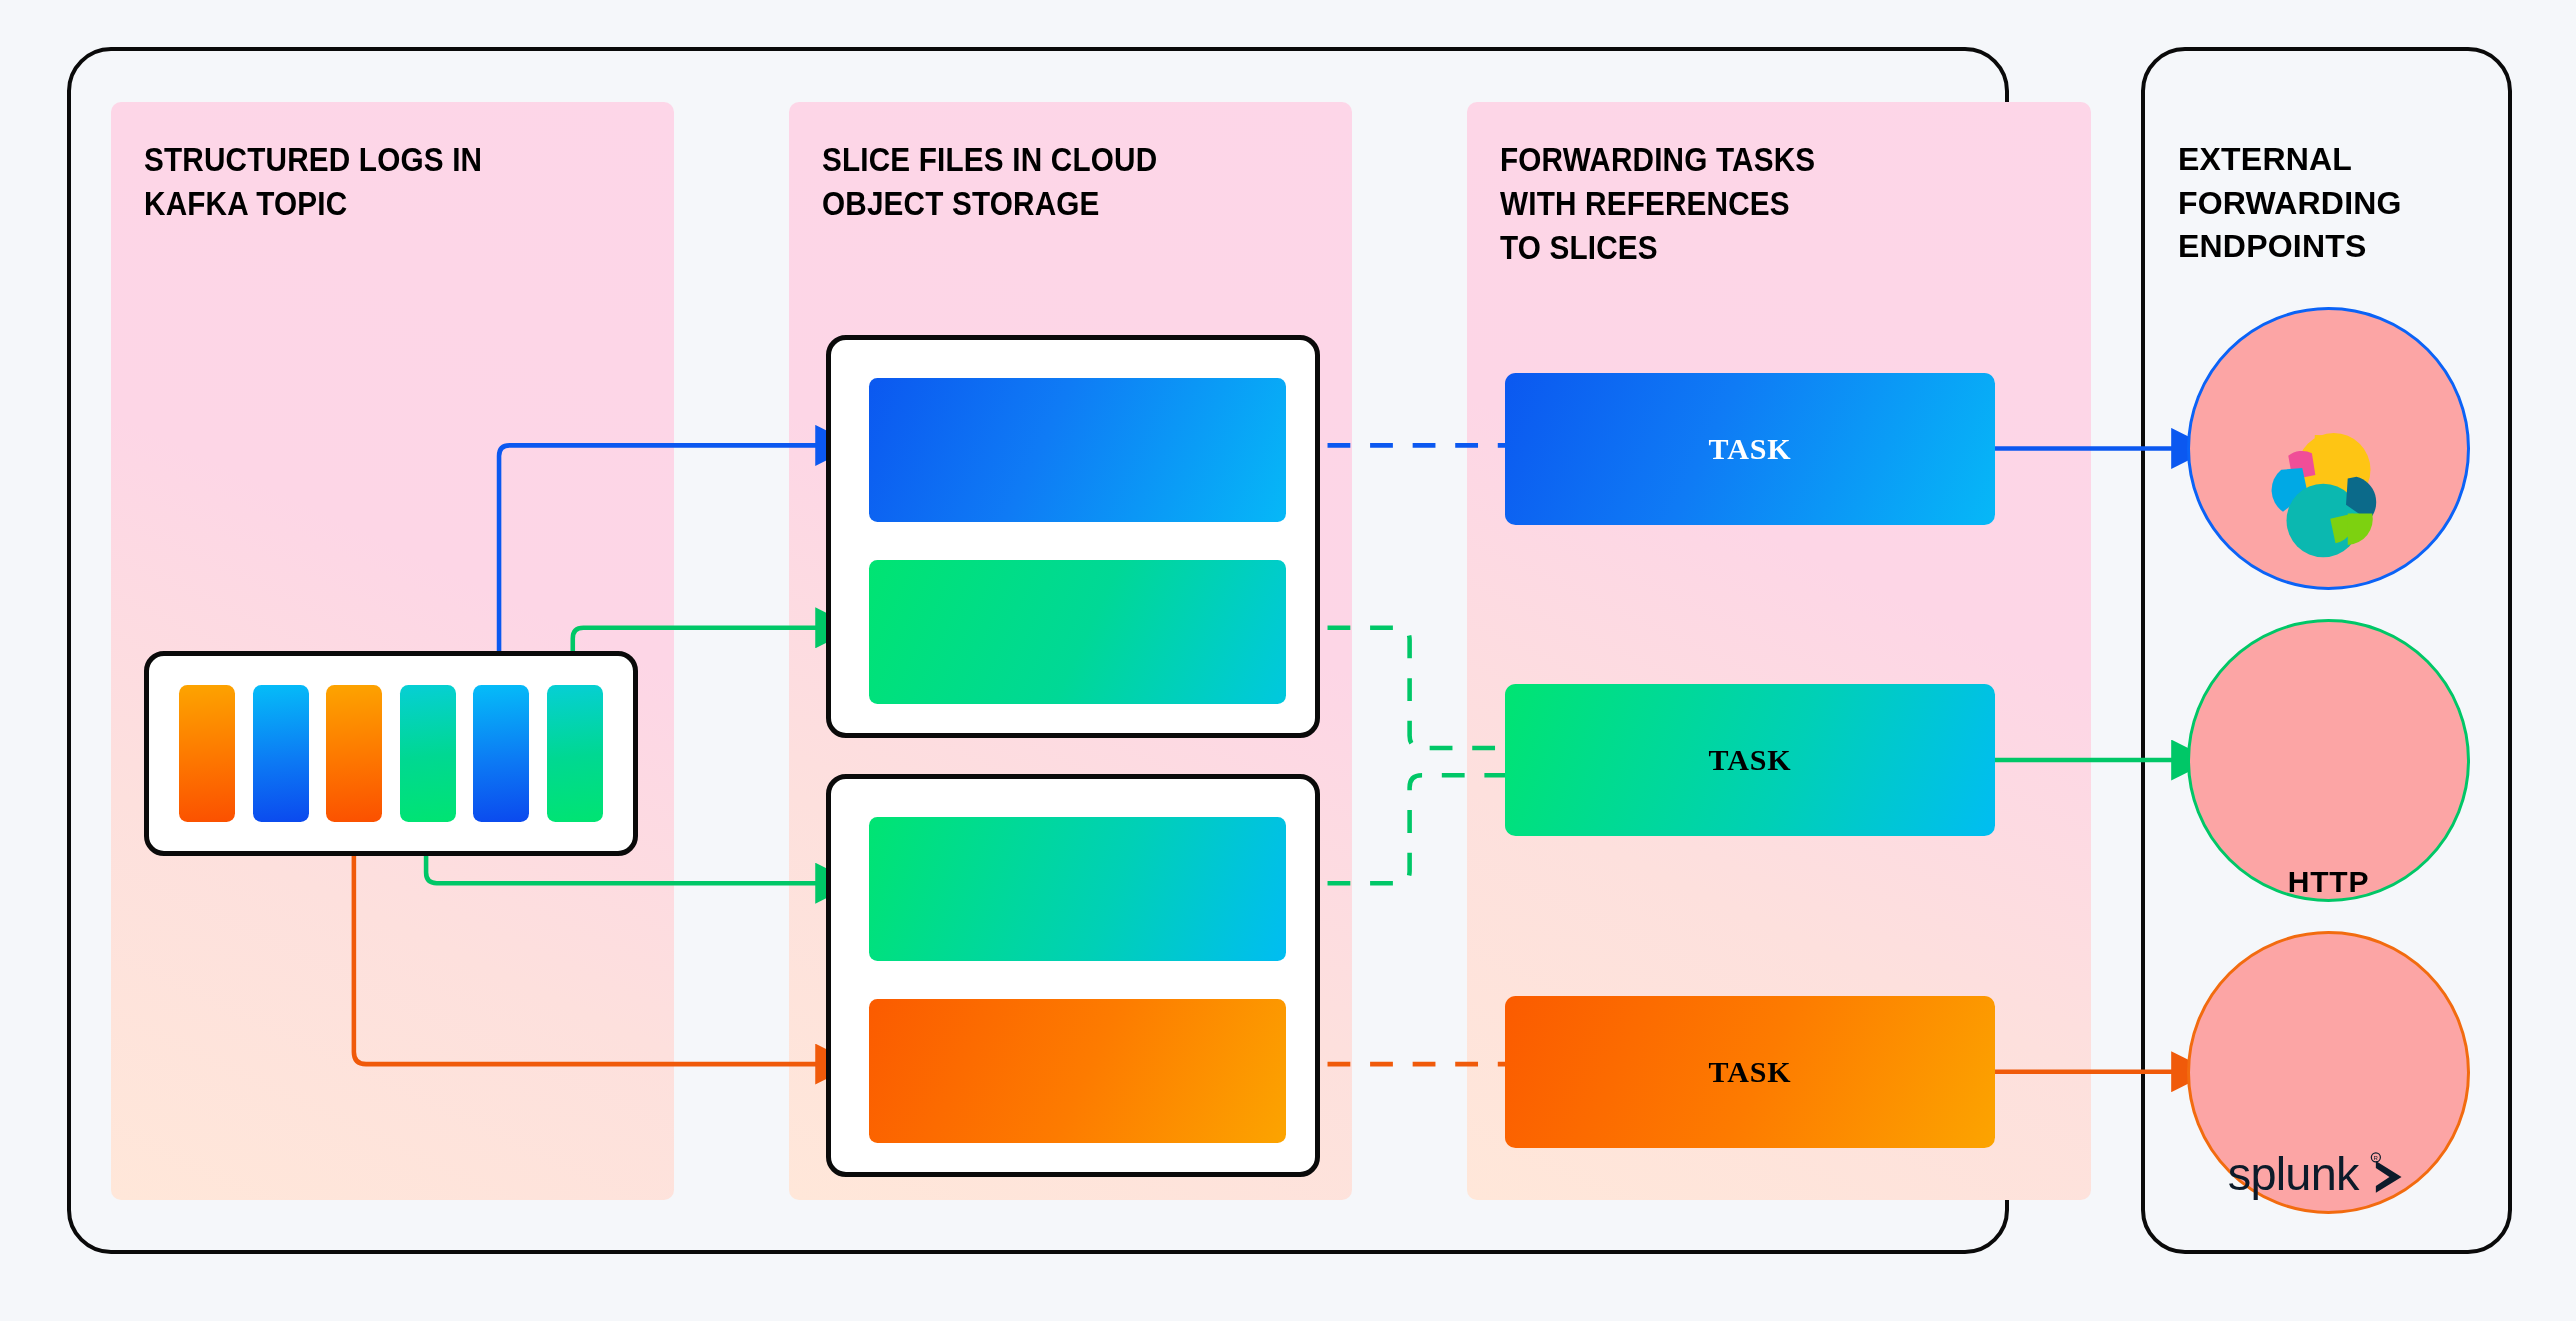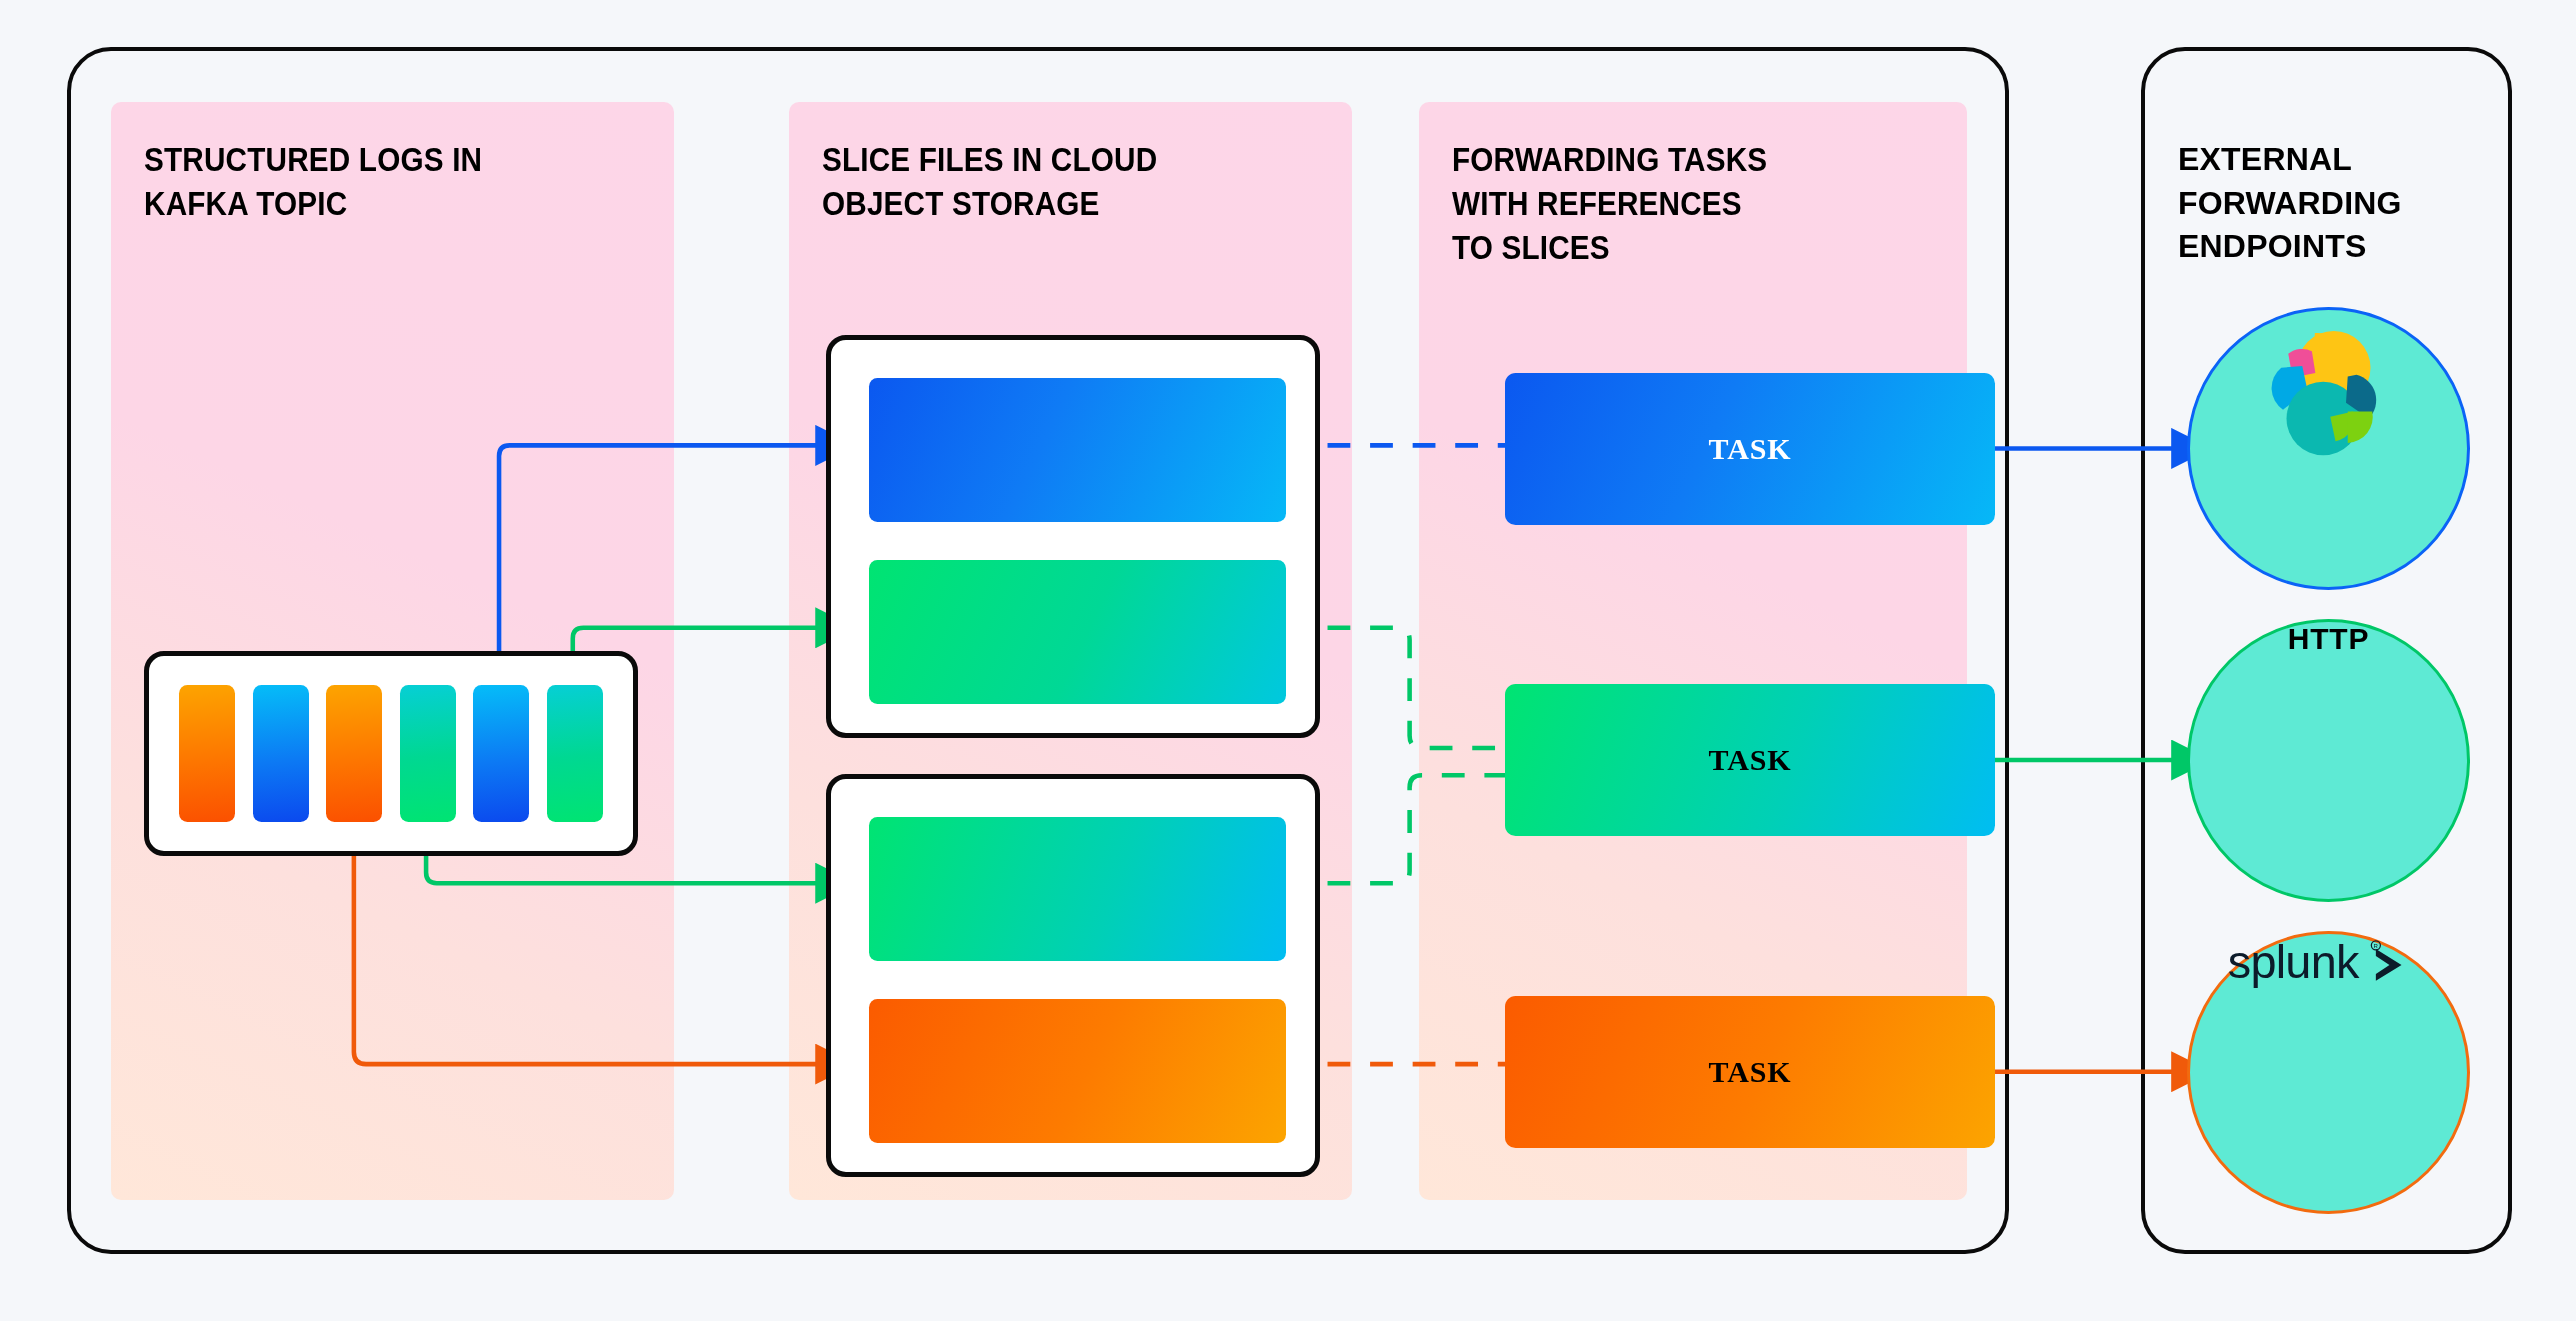--- a/index.html
+++ b/index.html
@@ -24,21 +24,21 @@
     box-sizing:border-box;
   }
 
   
   .pink{
     position:absolute;top:102px;height:1098px;border-radius:10px;
     background:linear-gradient(205deg,#fdd6e8 0%,#fdd6e6 42%,#fde0dd 70%,#ffe7d9 100%);
   }
   .pink.col1{left:111px;width:563px;}
   .pink.col2{left:789px;width:563px;}
-  .pink.col3{left:1419px;width:548px;}
+  .pink.col3{left:1467px;width:624px;}
 
   .col-title{
     position:absolute;left:33px;top:36px;right:18px;
     font-size:33px;font-weight:700;line-height:1.34;
     letter-spacing:0.2px;color:#000;
     font-family:"Liberation Sans Narrow","Liberation Sans",sans-serif;
     transform:scaleX(.90);transform-origin:left top;
     white-space:pre-line;
   }
   .right-title{
@@ -75,22 +75,22 @@
     font-size:30px;font-weight:700;letter-spacing:0.9px;
     font-family:Liberation Serif, serif;
   }
   .task.t1{top:373px;}
   .task.t2{top:684px;}
   .task.t3{top:996px;}
 
   
   .endpoint{
     position:absolute;left:2187px;width:283px;height:283px;border-radius:50%;
-    background:#5eead4;box-sizing:border-box;
-    display:flex;align-items:flex-start;justify-content:center;
+    background:#fca5a5;box-sizing:border-box;
+    display:flex;align-items:flex-end;justify-content:center;
   }
   .endpoint.e1{top:307px;border:3.8px solid #0b63f6;}
   .endpoint.e2{top:619px;border:3.8px solid #00c767;}
   .endpoint.e3{top:931px;border:3.8px solid #f26b0f;}
   .http-label{font-size:30px;font-weight:700;letter-spacing:0.8px;color:#000;}
 
   
   .g-blue  {background:linear-gradient(115deg,#0b58f0 0%,#0f7bf5 42%,#06b8f7 100%);}
   .g-blue-v{background:linear-gradient(175deg,#05bdf8 0%,#0c7af4 55%,#0b49ee 100%);}
   .g-green {background:linear-gradient(115deg,#00e472 0%,#00d896 52%,#00c8df 100%);}

